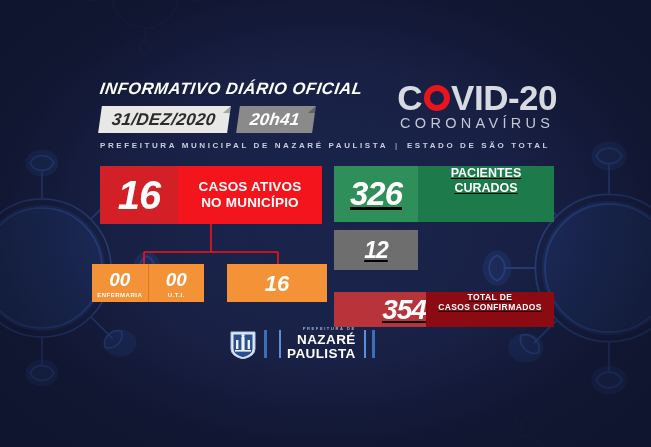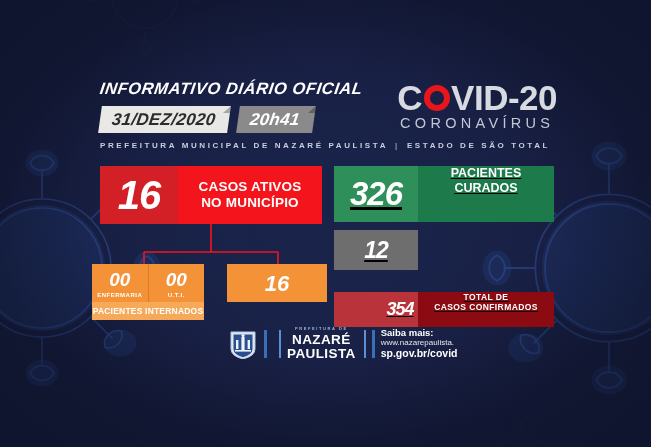--- a/index.html
+++ b/index.html
@@ -136,35 +136,35 @@
 
   #box-curados { height:56px; }
   #box-curados .r-num { width:84px; background:#2f8f5b; font-size:33px; }
   #box-curados .r-lbl { background:#1d7a4a; font-size:12.5px; }
 
   #box-obitos { height:40px; }
   #box-obitos .r-num { width:84px; background:#6e6e6e; font-size:23px; }
   #box-obitos .r-lbl { background:#333333; font-size:8.5px; letter-spacing:.4px; }
 
   #box-total { height:35px; margin-top:22px; }
-  #box-total .r-num { width:84px; background:#b8343a; font-size:18px;padding-left:48px; }
+  #box-total .r-num { width:92px; background:#b8343a; font-size:28px;padding-left:48px; }
   #box-total .r-lbl { background:#8c0a12; font-size:8.5px; letter-spacing:.4px; }
 
   
   #footer {
     position:absolute; left:228px; top:328px;
     display:flex; align-items:center; height:32px;
   }
   #crest {
     width:30px; height:30px;
     display:flex; align-items:center; justify-content:center;
   }
   .vbar { width:2.5px; height:28px; background:#3a6fb5; margin:0 6px; }
   .vbar.light { background:#5b8fd6; }
-  #city-block { text-align:center; line-height:1; }
+  #city-block { text-align:right; line-height:1; }
   #city-pref {
     font-size:4px; font-weight:bold; color:#9fb4d8;
     letter-spacing:1.6px; margin-bottom:2px;
   }
   #city-n1, #city-n2 {
     font-size:13.5px; font-weight:bold; color:#ffffff;
     letter-spacing:.4px; line-height:1.06;
   }
   #more-block { line-height:1.12; }
   #more-t { font-size:9.5px; font-weight:bold; color:#ffffff; }
@@ -304,21 +304,20 @@
       <div class="o-top">
         <div class="o-cell">
           <div class="o-num">00</div>
           <div class="o-sub">ENFERMARIA</div>
         </div>
         <div class="o-cell">
           <div class="o-num">00</div>
           <div class="o-sub">U.T.I.</div>
         </div>
       </div>
-      <div class="o-foot">PACIENTES INTERNADOS</div>
     </div>
 
     <div class="o-card" id="card-isolamento">
       <div class="o-top">
         <div class="o-cell">
           <div class="o-num">16</div>
         </div>
       </div>
     </div>
   </div>
@@ -359,20 +358,15 @@
     </div>
     <div class="vbar"></div>
     <div class="vbar light"></div>
     <div id="city-block">
       <div id="city-pref">PREFEITURA DE</div>
       <div id="city-n1">NAZARÉ</div>
       <div id="city-n2">PAULISTA</div>
     </div>
     <div class="vbar light" style="margin-left:8px"></div>
     <div class="vbar" style="margin-left:0"></div>
-    <div id="more-block">
-      <div id="more-t">Saiba mais:</div>
-      <div id="more-u1">www.nazarepaulista.</div>
-      <div id="more-u2">sp.gov.br/covid</div>
-    </div>
   </div>
 
 </div>
 
 </body></html>

